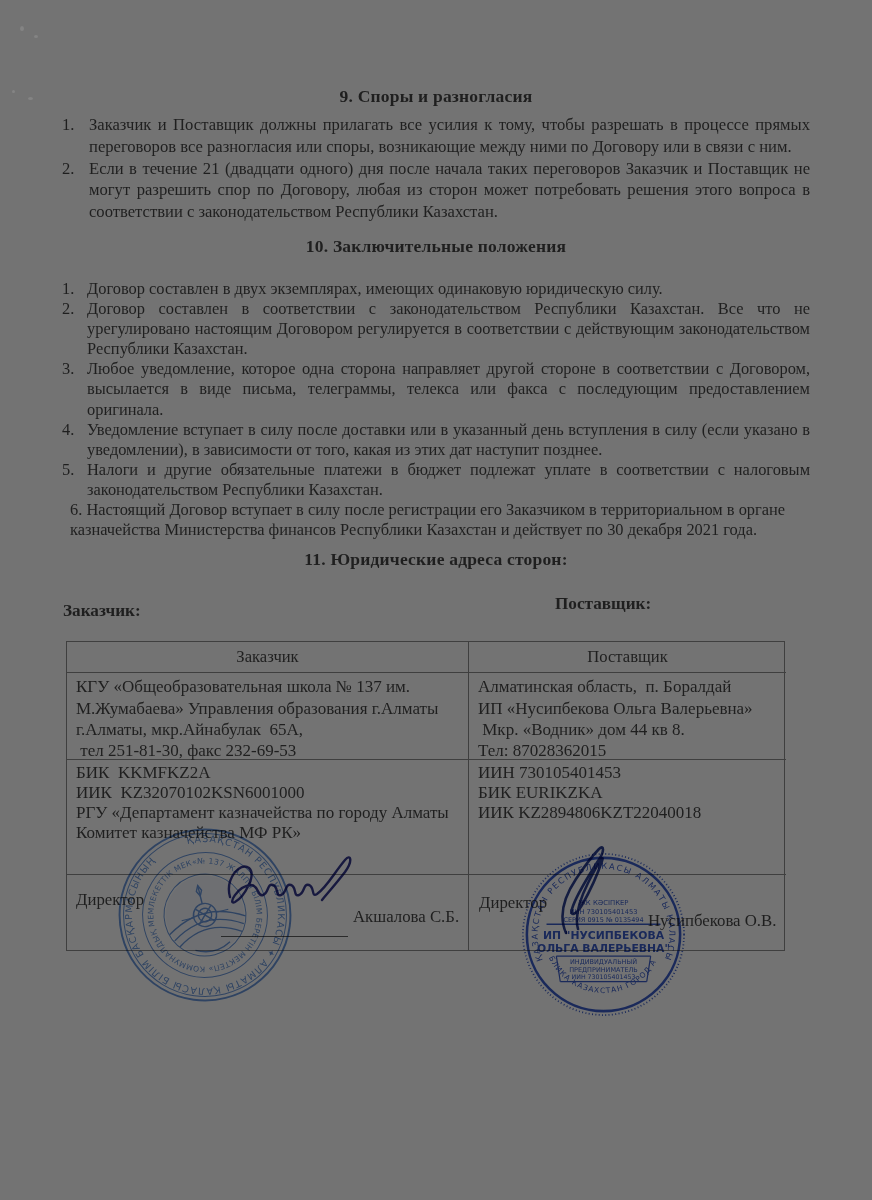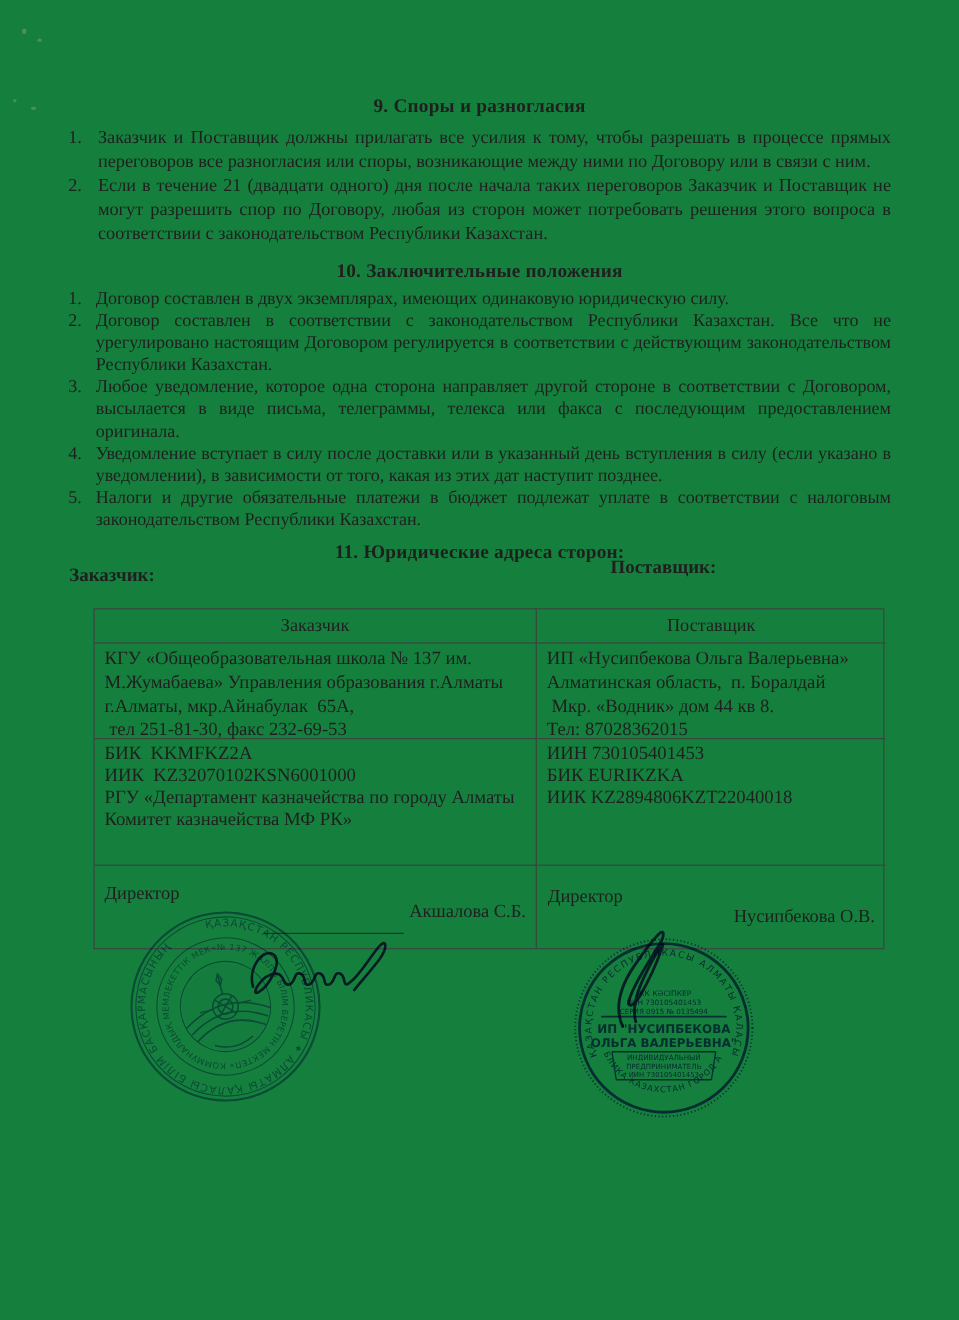--- a/index.html
+++ b/index.html
@@ -1,37 +1,37 @@
 <!DOCTYPE html>
 <html><head>
 <meta charset="utf-8">
 <style>
   html,body{margin:0;padding:0;background:#d9d9d9;}
   .page{
     position:relative;width:872px;height:1200px;margin:0 auto;
-    background:#15803d;overflow:hidden;
+    background:#737373;overflow:hidden;
     font-family:"Liberation Serif","DejaVu Serif",serif;color:#1f1f1f;
   }
   .content{position:absolute;left:62px;top:86px;width:748px;}
   .sec-title{font-weight:bold;font-size:17.5px;text-align:center;letter-spacing:.2px;}
   .t9{margin-bottom:7px;}
-  .t10{margin-top:13px;margin-bottom:4px;}
+  .t10{margin-top:13px;margin-bottom:22px;}
   .t11{margin-top:9px;}
   .olist .li{display:flex;}
   .olist9 .li{line-height:21.8px;font-size:16.6px;}
   .olist9 .num{width:27px;flex:none;}
   .olist10 .li{line-height:20.1px;font-size:16.4px;}
   .olist10 .num{width:25px;flex:none;}
   .olist .txt{flex:1;text-align:justify;}
   .item6{margin-left:8px;line-height:20.1px;font-size:16.4px;width:732px;text-align:left;}
-  .parties{position:relative;height:24px;font-weight:bold;font-size:17.2px;}
+  .parties{position:relative;margin-top:30px;height:24px;font-weight:bold;font-size:17.2px;}
   .party-customer{position:absolute;left:1px;top:1px;}
   .party-supplier{position:absolute;left:493px;top:-6px;}
   .addr-table{
-    margin-top:17px;margin-left:23px;width:719px;
+    margin-top:17px;margin-left:4px;width:719px;
     display:grid;grid-template-columns:402px 317px;grid-template-rows:31px 87px 115px 75px;
     border:1.4px solid #3f3f3f;box-sizing:border-box;
   }
   .cell{box-sizing:border-box;border-right:1.4px solid #3f3f3f;border-bottom:1.4px solid #3f3f3f;}
   .cell.last-col{border-right:none;font-family:Liberation Serif, serif;}
   .cell.last-row{border-bottom:none;}
   .cell.head{display:flex;align-items:center;justify-content:center;font-size:16.6px;}
   .cell.body{padding:3px 22px 0 9px;font-size:17px;}
   .addr-lines .line{line-height:21.4px;white-space:pre;}
   .bank-lines{padding-top:2px;}
@@ -94,42 +94,43 @@
         <span class="txt">Любое уведомление, которое одна сторона направляет другой стороне в соответствии с Договором, высылается в виде письма, телеграммы, телекса или факса с последующим предоставлением оригинала.</span>
       </div>
       <div class="li">
         <span class="num">4.</span>
         <span class="txt">Уведомление вступает в силу после доставки или в указанный день вступления в силу (если указано в уведомлении), в зависимости от того, какая из этих дат наступит позднее.</span>
       </div>
       <div class="li">
         <span class="num">5.</span>
         <span class="txt">Налоги и другие обязательные платежи в бюджет подлежат уплате в соответствии с налоговым законодательством Республики Казахстан.</span>
       </div>
+      <div class="item6">6. Настоящий Договор вступает в силу после регистрации его Заказчиком в территориальном в органе казначейства Министерства финансов Республики Казахстан и  действует по 30 декабря  2021 года.</div>
     </div>
 
     <div class="sec-title t11">11. Юридические адреса сторон:</div>
 
     <div class="parties">
       <span class="party-customer">Заказчик:</span>
       <span class="party-supplier">Поставщик:</span>
     </div>
 
     <div class="addr-table">
       <div class="cell head">Заказчик</div>
       <div class="cell head last-col">Поставщик</div>
 
       <div class="cell body addr-lines">
         <div class="line">КГУ «Общеобразовательная школа № 137 им.</div>
         <div class="line">М.Жумабаева» Управления образования г.Алматы</div>
         <div class="line">г.Алматы, мкр.Айнабулак  65А,</div>
         <div class="line"> тел 251-81-30, факс 232-69-53</div>
       </div>
       <div class="cell body addr-lines last-col">
+        <div class="line">Алматинская область,  п. Боралдай</div>
         <div class="line">ИП «Нусипбекова Ольга Валерьевна»</div>
-        <div class="line">Алматинская область,  п. Боралдай</div>
         <div class="line"> Мкр. «Водник» дом 44 кв 8.</div>
         <div class="line">Тел: 87028362015</div>
       </div>
 
       <div class="cell body bank-lines">
         <div class="line">БИК  KKMFKZ2A</div>
         <div class="line">ИИК  KZ32070102KSN6001000</div>
         <div class="line">РГУ «Департамент казначейства по городу Алматы</div>
         <div class="line">Комитет казначейства МФ РК»</div>
       </div>

